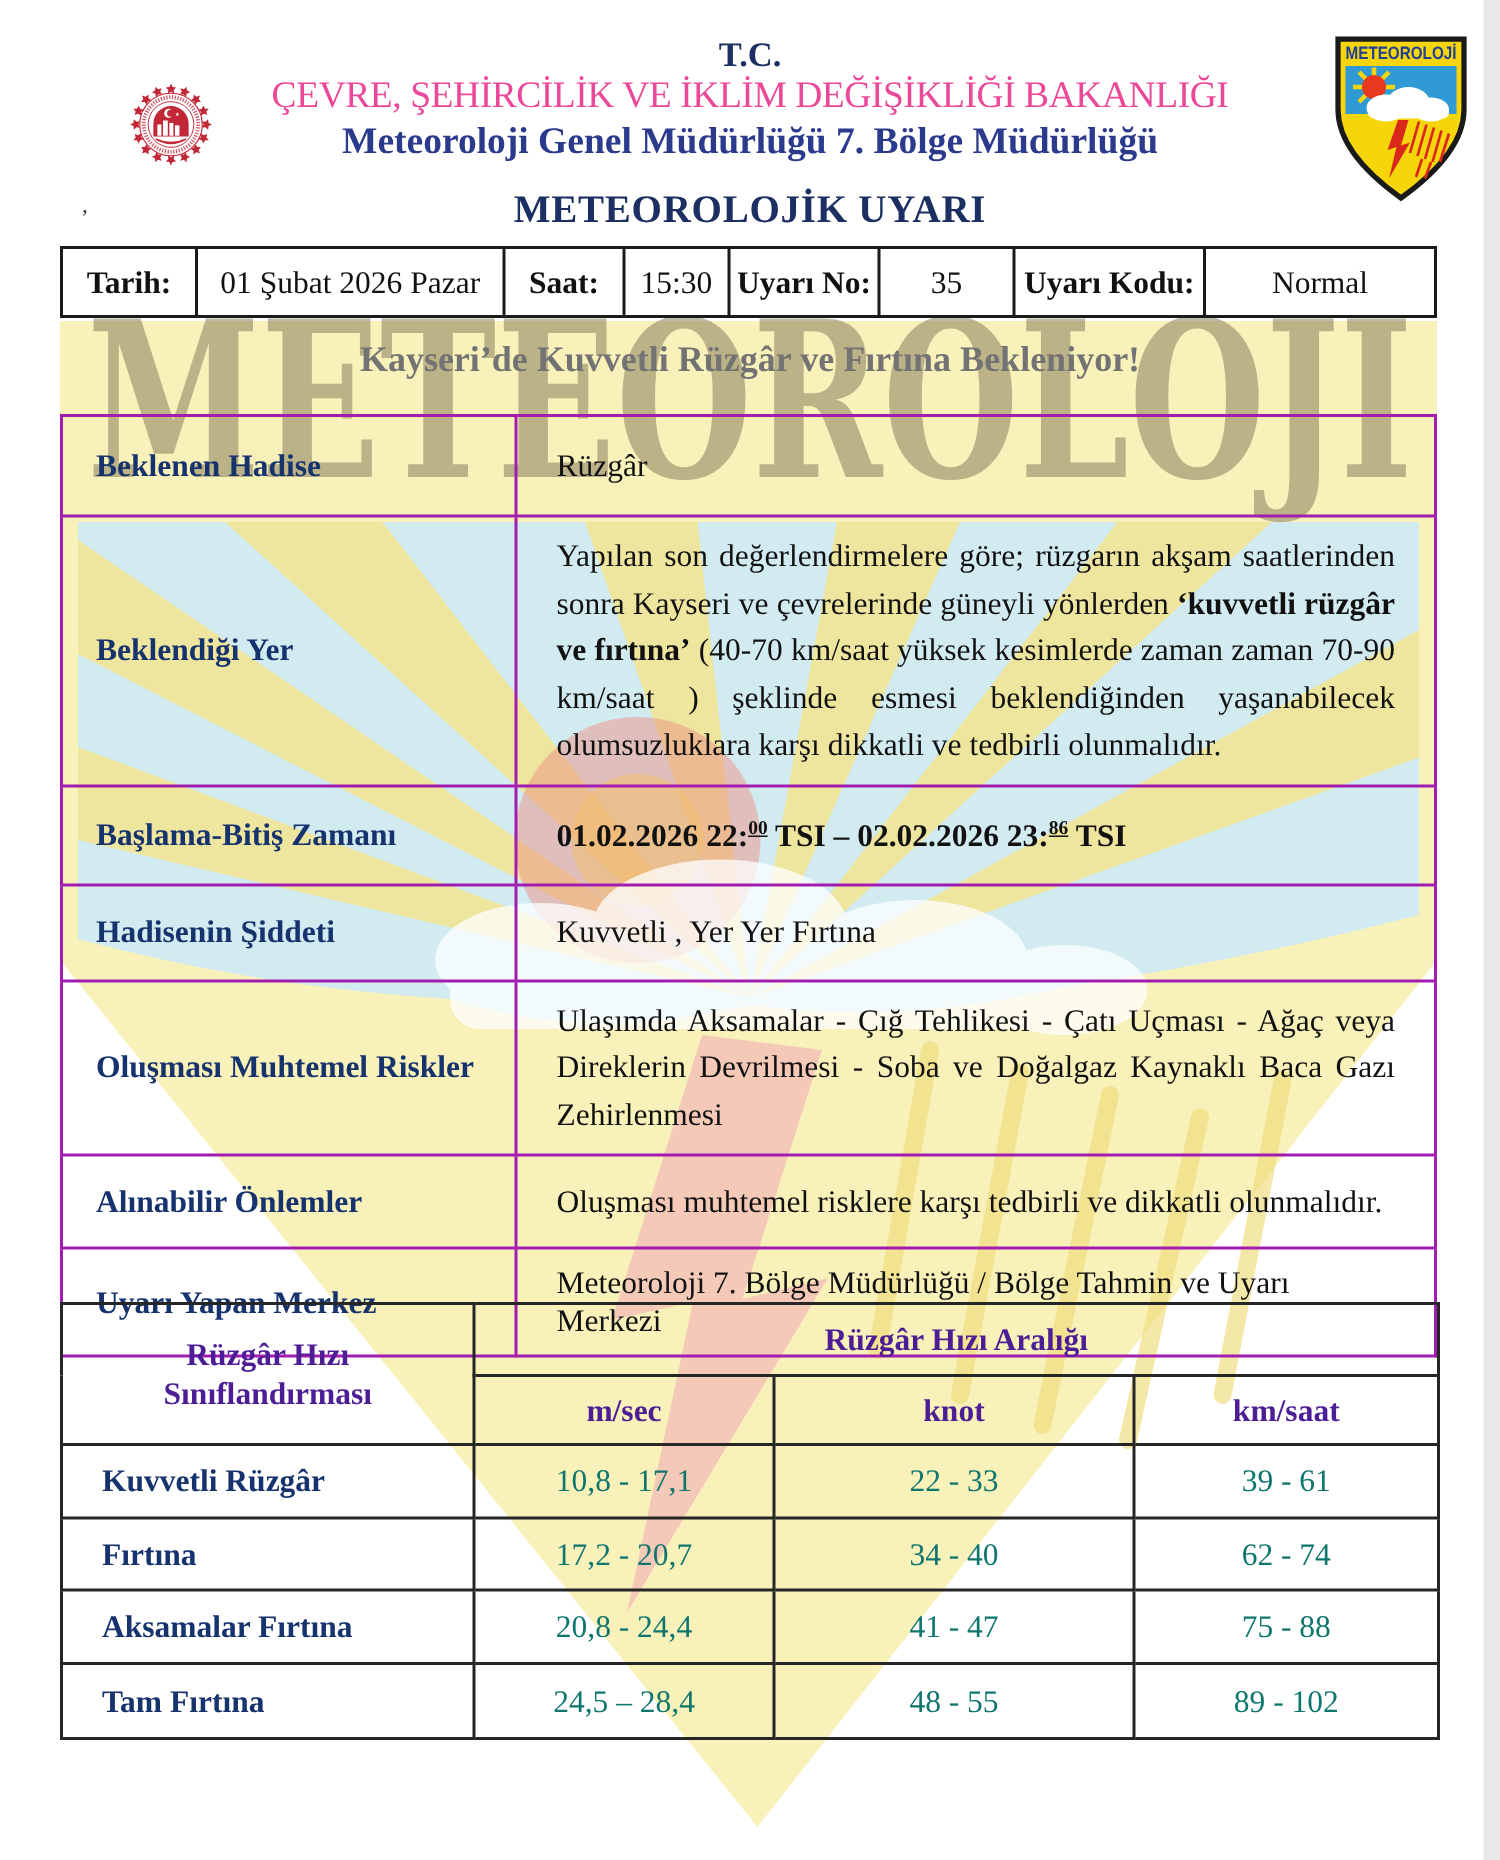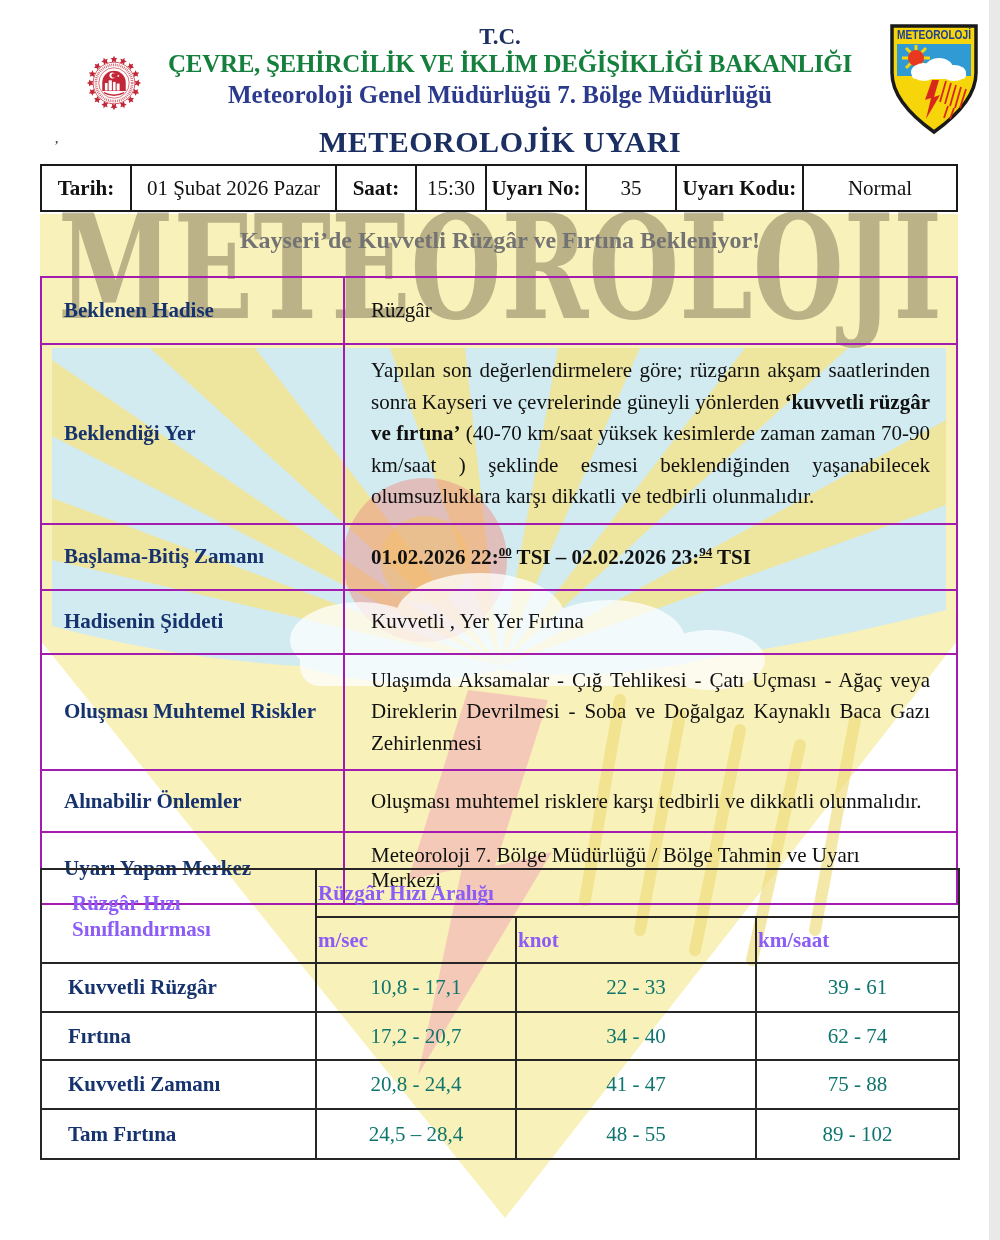--- a/index.html
+++ b/index.html
@@ -5,23 +5,23 @@
   html,body{margin:0;padding:0;background:#ffffff;}
   .page{position:relative;width:1000px;height:1240px;background:#fff;overflow:hidden;
         font-family:"Liberation Serif","DejaVu Serif",serif;color:#111;}
   .wm{position:absolute;left:0;top:0;width:1000px;height:1240px;z-index:0;pointer-events:none;}
   .content{position:absolute;left:0;top:0;width:1000px;height:1240px;z-index:1;}
 
   
   .emblem{position:absolute;left:52px;top:22px;width:124px;height:122px;}
   .hdr{position:absolute;left:168px;top:24px;width:664px;text-align:center;line-height:1.15;}
   .hdr .tc{font-size:23px;font-weight:bold;color:#1c2f62;}
-  .hdr .ministry{font-size:25px;font-weight:bold;color:#15803d;white-space:nowrap;letter-spacing:-0.3px;}
+  .hdr .ministry{font-size:25px;font-weight:normal;color:#ec4899;white-space:nowrap;letter-spacing:-0.3px;}
   .hdr .directorate{font-size:25px;font-weight:bold;color:#2b3a8c;margin-top:2px;}
-  .hdr .doctype{font-size:30px;font-weight:bold;color:#1c2f62;margin-top:15px;letter-spacing:0.5px;}
+  .hdr .doctype{font-size:26px;font-weight:bold;color:#1c2f62;margin-top:15px;letter-spacing:0.5px;}
   .mgm-logo{position:absolute;left:884px;top:18px;width:100px;height:118px;}
   .stray{position:absolute;left:54px;top:138px;font-size:15px;color:#333;}
 
   
   .strip{position:absolute;left:40px;top:164px;width:918px;height:48px;box-sizing:border-box;
          display:flex;border:2px solid #1a1a1a;background:transparent;}
   .strip .cell{box-sizing:border-box;border-left:2px solid #1a1a1a;display:flex;
                align-items:center;justify-content:center;font-size:21px;white-space:nowrap;}
   .strip .cell:first-child{border-left:none;}
   .strip .lab{font-weight:bold;}
@@ -35,21 +35,21 @@
   .main-table{position:absolute;left:40px;top:276px;width:918px;table-layout:fixed;}
   .main-table td{border:2px solid #a21caf;font-size:21px;vertical-align:middle;}
   .main-table td.lab{width:278px;padding-left:22px;color:#16336e;font-weight:bold;}
   .main-table td.val{padding:10px 26px;}
   .just{text-align:justify;line-height:1.5;}
   .boldval{font-weight:bold;}
   .sup{vertical-align:super;font-size:13px;text-decoration:underline;font-weight:bold;}
 
   .wind-table{position:absolute;left:40px;top:868px;width:918px;table-layout:fixed;}
   .wind-table th,.wind-table td{border:2px solid #262626;font-size:21px;}
-  .wind-table th{color:#8b5cf6;font-weight:bold;text-align:left;line-height:1.25;}
+  .wind-table th{color:#4c1d95;font-weight:bold;text-align:center;line-height:1.25;}
   .wind-table td.name{color:#16336e;font-weight:bold;text-align:left;padding-left:26px;}
   .wind-table td.num{text-align:center;color:#0f766e;}
 
   .edge-strip{position:absolute;right:0;top:0;width:11px;height:1240px;background:#e9e9e9;z-index:2;}
 </style>
 </head>
 <body>
 
 <div class="page">
 
@@ -197,21 +197,21 @@
         <tr style="height:67px;">
           <td class="lab">Beklenen Hadise</td>
           <td class="val">Rüzgâr</td>
         </tr>
         <tr style="height:139px;">
           <td class="lab">Beklendiği Yer</td>
           <td class="val just"><span>Yapılan son değerlendirmelere göre; rüzgarın akşam saatlerinden sonra Kayseri ve çevrelerinde güneyli yönlerden </span><b>‘kuvvetli rüzgâr ve fırtına’</b><span> (40-70 km/saat yüksek kesimlerde zaman zaman 70-90 km/saat ) şeklinde esmesi beklendiğinden yaşanabilecek olumsuzluklara karşı dikkatli ve tedbirli olunmalıdır.</span></td>
         </tr>
         <tr style="height:66px;">
           <td class="lab">Başlama-Bitiş Zamanı</td>
-          <td class="val boldval"><span>01.02.2026 22:</span><span class="sup">00</span><span> TSI – 02.02.2026 23:</span><span class="sup">94</span><span> TSI</span></td>
+          <td class="val boldval"><span>01.02.2026 22:</span><span class="sup">00</span><span> TSI – 02.02.2026 23:</span><span class="sup">86</span><span> TSI</span></td>
         </tr>
         <tr style="height:64px;">
           <td class="lab">Hadisenin Şiddeti</td>
           <td class="val">Kuvvetli , Yer Yer Fırtına</td>
         </tr>
         <tr style="height:98px;">
           <td class="lab">Oluşması Muhtemel Riskler</td>
           <td class="val just">Ulaşımda Aksamalar - Çığ Tehlikesi - Çatı Uçması - Ağaç veya Direklerin Devrilmesi - Soba ve Doğalgaz Kaynaklı Baca Gazı Zehirlenmesi</td>
         </tr>
         <tr style="height:62px;">
@@ -248,21 +248,21 @@
           <td class="num">22 - 33</td>
           <td class="num">39 - 61</td>
         </tr>
         <tr style="height:48px;">
           <td class="name">Fırtına</td>
           <td class="num">17,2 - 20,7</td>
           <td class="num">34 - 40</td>
           <td class="num">62 - 74</td>
         </tr>
         <tr style="height:49px;">
-          <td class="name">Kuvvetli Zamanı</td>
+          <td class="name">Aksamalar Fırtına</td>
           <td class="num">20,8 - 24,4</td>
           <td class="num">41 - 47</td>
           <td class="num">75 - 88</td>
         </tr>
         <tr style="height:50px;">
           <td class="name">Tam Fırtına</td>
           <td class="num">24,5 – 28,4</td>
           <td class="num">48 - 55</td>
           <td class="num">89 - 102</td>
         </tr>

